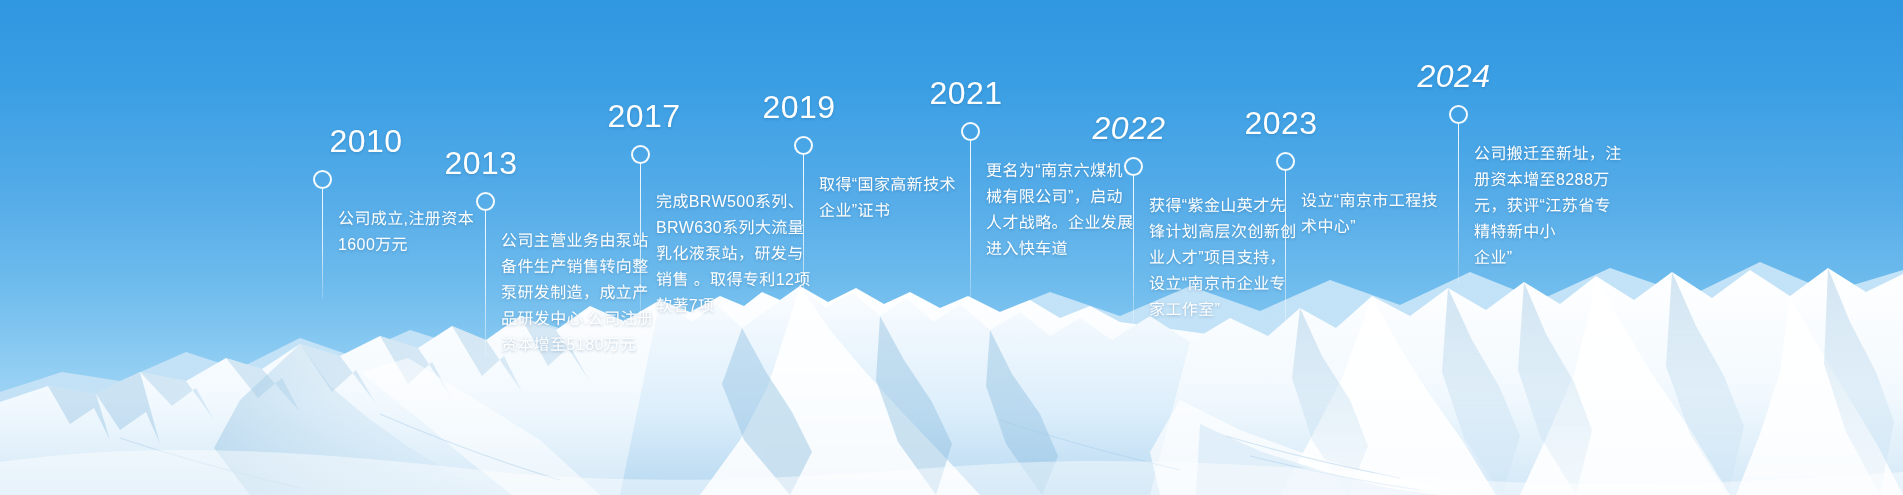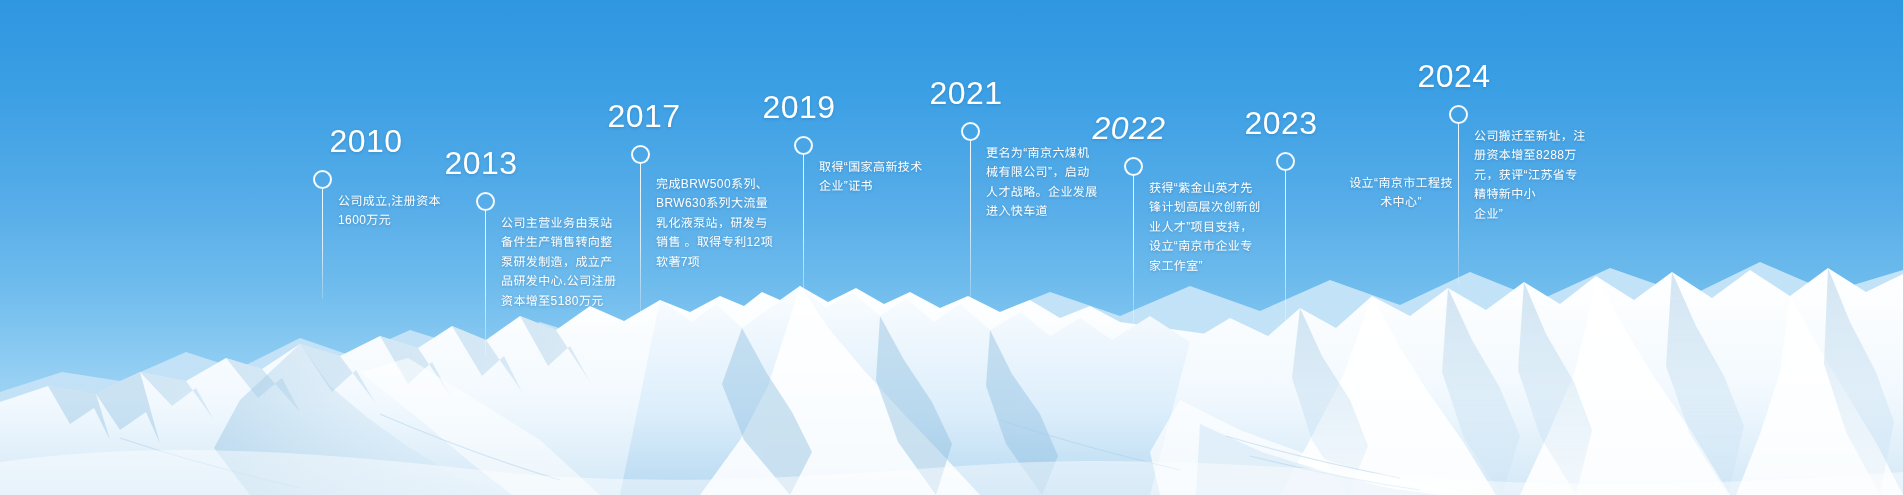--- a/index.html
+++ b/index.html
@@ -61,24 +61,24 @@
     left:-0.5px; top:19px;
     width:1.5px;
     background:linear-gradient(180deg,
         rgba(255,255,255,.92) 0%,
         rgba(255,255,255,.75) 55%,
         rgba(255,255,255,.18) 100%);
   }
 
   .node .desc {
     position:absolute;
-    top:22px;
+    top:36px;
     left:16px;
     color:#ffffff;
-    font-size:12px;
+    font-size:16px;
     line-height:1.62;
     letter-spacing:.4px;
     text-shadow:0 1px 3px rgba(20,70,120,.30);
     white-space:pre-line;
   }
 </style>
 </head>
 <body>
 
 <div id="stage">
@@ -249,25 +249,25 @@
         <div class="desc" style="width: 200px;">获得“紫金山英才先
 锋计划高层次创新创
 业人才”项目支持，
 设立“南京市企业专
 家工作室”</div>
       </div>
       <div class="node" style="left: 1285px; top: 152px;">
         <div class="year" style="top: -10px;">2023</div>
         <div class="dot"></div>
         <div class="stem" style="height: 160px;"></div>
-        <div class="desc" style="width: 200px; text-align: center;">设立“南京市工程技
+        <div class="desc" style="width: 200px;">设立“南京市工程技
 术中心”</div>
       </div>
       <div class="node" style="left: 1458px; top: 105px;">
-        <div class="year" style="top: -10px;">2024</div>
+        <div class="year" style="top: -10px; font-style: italic;">2024</div>
         <div class="dot"></div>
         <div class="stem" style="height: 160px;"></div>
         <div class="desc" style="width: 205px;">公司搬迁至新址，注
 册资本增至8288万
 元，获评“江苏省专
 精特新中小
 企业”</div>
       </div>
     </div>
 

